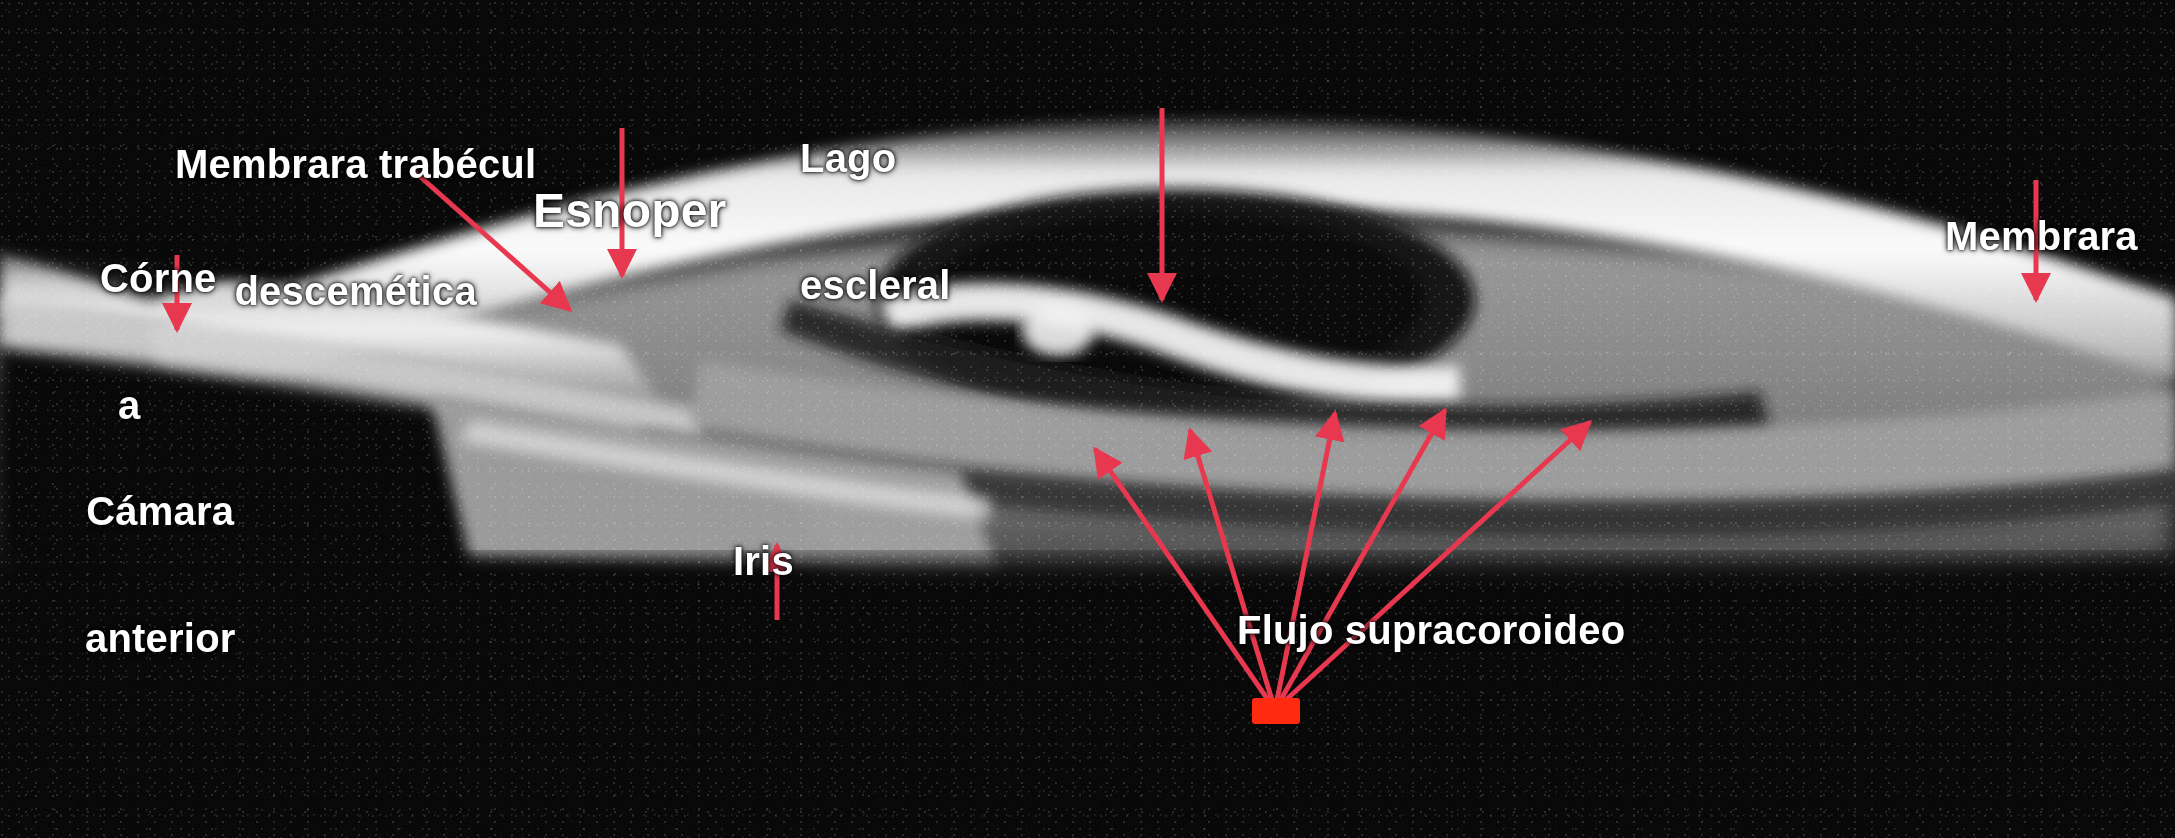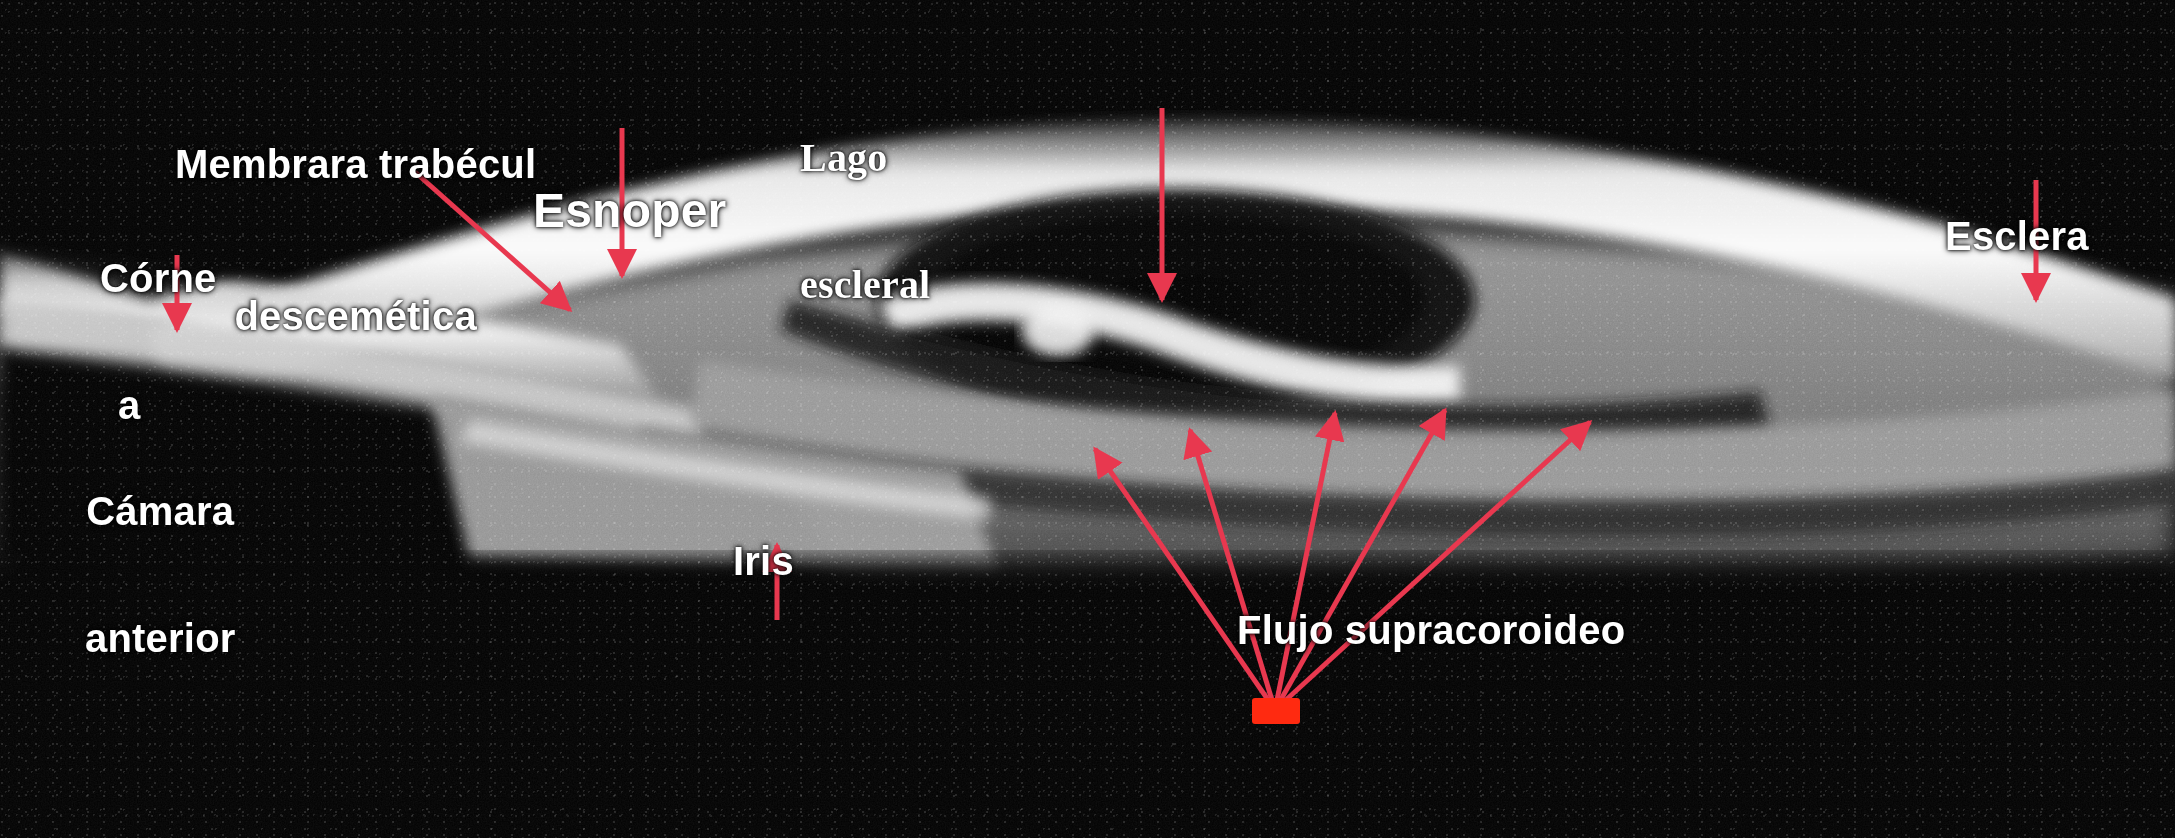--- a/index.html
+++ b/index.html
@@ -175,34 +175,34 @@
       <line x1="1275" y1="710" x2="1190" y2="430" stroke="#e8384f" stroke-width="5" marker-end="url(#ah)"></line>
       <line x1="1275" y1="710" x2="1335" y2="413" stroke="#e8384f" stroke-width="5" marker-end="url(#ah)"></line>
       <line x1="1275" y1="710" x2="1445" y2="410" stroke="#e8384f" stroke-width="5" marker-end="url(#ah)"></line>
       <line x1="1275" y1="710" x2="1590" y2="422" stroke="#e8384f" stroke-width="5" marker-end="url(#ah)"></line>
       <rect x="1252" y="698" width="48" height="26" rx="3" fill="#ff2a10"></rect>
     </g>
   </svg>
 
   <div class="lbl" style="left:175px; top:58px; font-size:40px;">
     <div>Membrara trabécul</div>
-    <div style="text-align:center;margin-top:25px;">descemética</div>
+    <div style="text-align:center;">descemética</div>
   </div>
 
   <div class="lbl" style="left:533px; top:84px; font-size:48px;">
     <div>Esnoper</div>
   </div>
 
-  <div class="lbl" style="left:800px; top:52px; font-size:40px;font-family:Liberation Serif, serif;">
+  <div class="lbl" style="left:800px; top:52px; font-size:40px;">
     <div>Lago</div>
     <div>escleral</div>
   </div>
 
   <div class="lbl" style="left:1945px; top:130px; font-size:40px;">
-    <div>Esclera</div>
+    <div>Membrara</div>
   </div>
 
   <div class="lbl" style="left:100px; top:172px; font-size:40px;">
     <div>Córne</div>
     <div style="margin-left:18px;">a</div>
   </div>
 
   <div class="lbl" style="left:85px; top:405px; font-size:40px;text-align:center;">
     <div>Cámara</div>
     <div>anterior</div>

